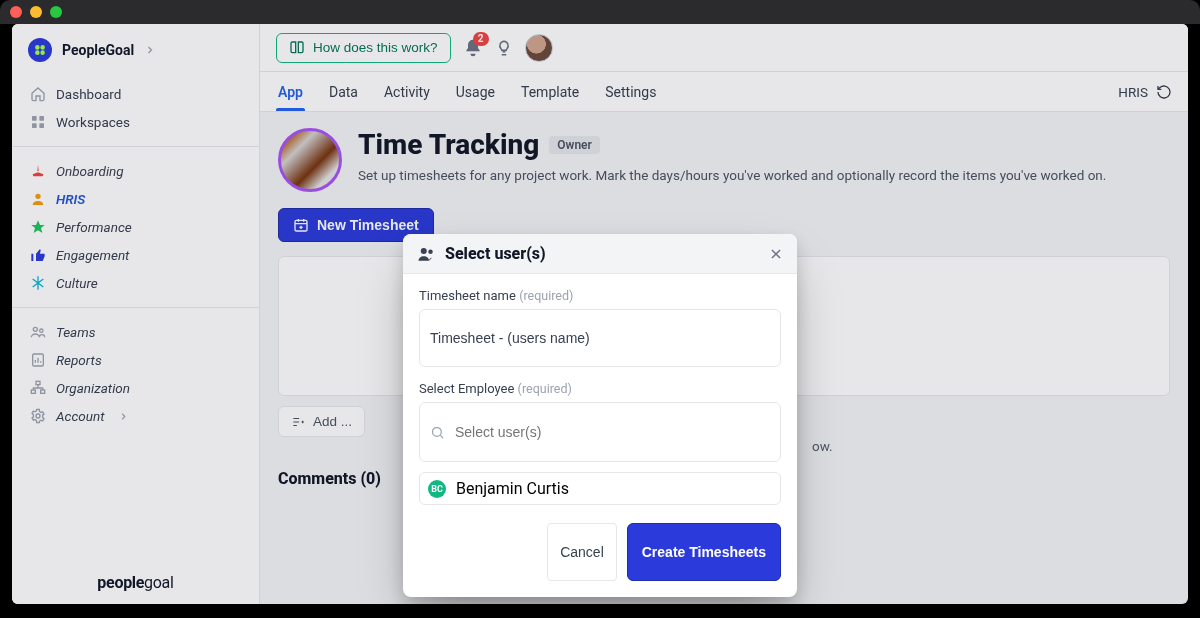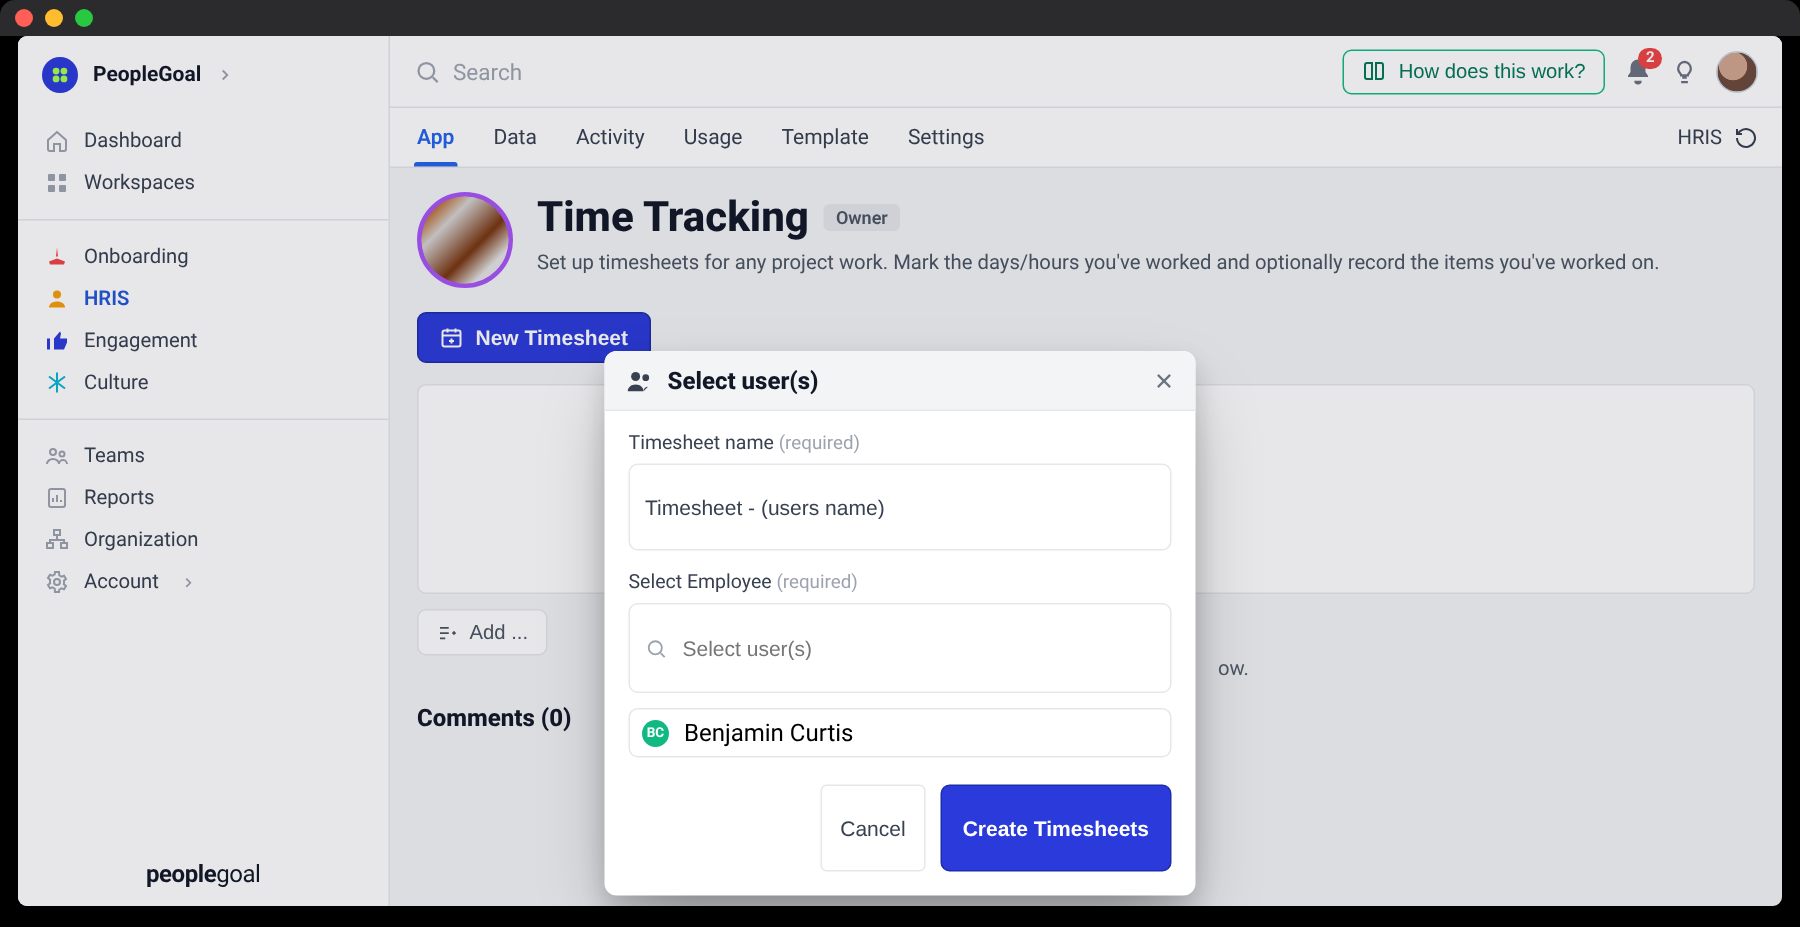--- a/index.html
+++ b/index.html
@@ -24,21 +24,21 @@
   .dot.green { background:#28c840; }
   .app { position:absolute; top:24px; left:12px; right:12px; bottom:14px; background:var(--bg); display:flex; border-radius:6px; overflow:hidden; }
 
   
   .sidebar { width:248px; background:#fff; border-right:1px solid var(--border); display:flex; flex-direction:column; }
   .brand { display:flex; align-items:center; gap:10px; padding:14px 16px; font-weight:700; color:var(--text); font-size:14px; }
   .brand-logo { width:24px; height:24px; border-radius:50%; background:#2b3bdb; display:flex; align-items:center; justify-content:center; }
   .brand-logo svg { width:14px; height:14px; fill:#a4ff4f; }
   .chevron { color:#9ca3af; }
   .nav-group { padding:4px 8px; }
-  .nav-group.sep { border-top:1px solid var(--border); margin-top:6px; padding-top:10px; }
+  .nav-group.sep { border-top:1px solid var(--border); margin-top:6px; padding-top:10px;font-style:italic; }
   .nav-item { display:flex; align-items:center; gap:10px; padding:6px 10px; border-radius:6px; font-size:13.5px; color:#374151; cursor:pointer; }
   .nav-item.active { color:#2257d6; font-weight:600; }
   .nav-icon { width:16px; height:16px; display:inline-flex; align-items:center; justify-content:center; color:#9ca3af; }
   .footer-logo { margin-top:auto; padding:12px 0 12px; text-align:center; color:#111827; font-weight:700; font-size:16px; letter-spacing:-0.3px; }
   .footer-logo .thin { font-weight:400; }
 
   
   .main { flex:1; display:flex; flex-direction:column; min-width:0; }
   .header { height:48px; display:flex; align-items:center; padding:0 16px; gap:12px; border-bottom:1px solid var(--border); background:#fff; }
   .search { flex:1; display:flex; align-items:center; gap:8px; color:#9ca3af; font-size:15px; }
@@ -155,20 +155,28 @@
         <div class="nav-item active">
           <span class="nav-icon" style="color:#f59e0b">
               <svg width="16" height="16" viewBox="0 0 24 24" fill="currentColor">
                 <circle cx="12" cy="8" r="4"></circle>
                 <path d="M4 21c0-4 4-6 8-6s8 2 8 6"></path>
               </svg>
             </span>
           <span>HRIS</span>
         </div>
         <div class="nav-item">
+          <span class="nav-icon" style="color:#22c55e">
+              <svg width="16" height="16" viewBox="0 0 24 24" fill="currentColor">
+                <polygon points="12 2 15 9 22 9 16.5 13.5 18.5 21 12 17 5.5 21 7.5 13.5 2 9 9 9"></polygon>
+              </svg>
+            </span>
+          <span>Performance</span>
+        </div>
+        <div class="nav-item">
           <span class="nav-icon" style="color:#2b3bdb">
               <svg width="16" height="16" viewBox="0 0 24 24" fill="currentColor">
                 <path d="M2 21h3V10H2v11zm19-11h-6l1-5-1-2-6 7v11h10l3-7v-4z"></path>
               </svg>
             </span>
           <span>Engagement</span>
         </div>
         <div class="nav-item">
           <span class="nav-icon" style="color:#06b6d4">
               <svg width="16" height="16" viewBox="0 0 24 24" fill="none" stroke="currentColor" stroke-width="2">
@@ -226,27 +234,20 @@
         </div>
       </div>
 
       <div class="footer-logo">
         <span>people</span><span class="thin">goal</span>
       </div>
     </aside>
 
     <section class="main">
       <div class="header">
-        <div class="search">
-          <svg width="18" height="18" viewBox="0 0 24 24" fill="none" stroke="currentColor" stroke-width="2">
-              <circle cx="11" cy="11" r="7"></circle>
-              <line x1="21" y1="21" x2="16.65" y2="16.65"></line>
-            </svg>
-          <span>Search</span>
-        </div>
         <button class="help-btn">
           <svg width="16" height="16" viewBox="0 0 24 24" fill="none" stroke="currentColor" stroke-width="2">
               <path d="M3 5a2 2 0 0 1 2-2h5v16H5a2 2 0 0 1-2-2V5zM21 5a2 2 0 0 0-2-2h-5v16h5a2 2 0 0 0 2-2V5z"></path>
             </svg>
           <span>How does this work?</span>
         </button>
         <span class="bell-wrap">
           <svg width="20" height="20" viewBox="0 0 24 24" fill="currentColor">
               <path d="M12 2a6 6 0 0 0-6 6v4l-2 3v1h16v-1l-2-3V8a6 6 0 0 0-6-6zm0 20a3 3 0 0 0 3-3H9a3 3 0 0 0 3 3z"></path>
             </svg>

